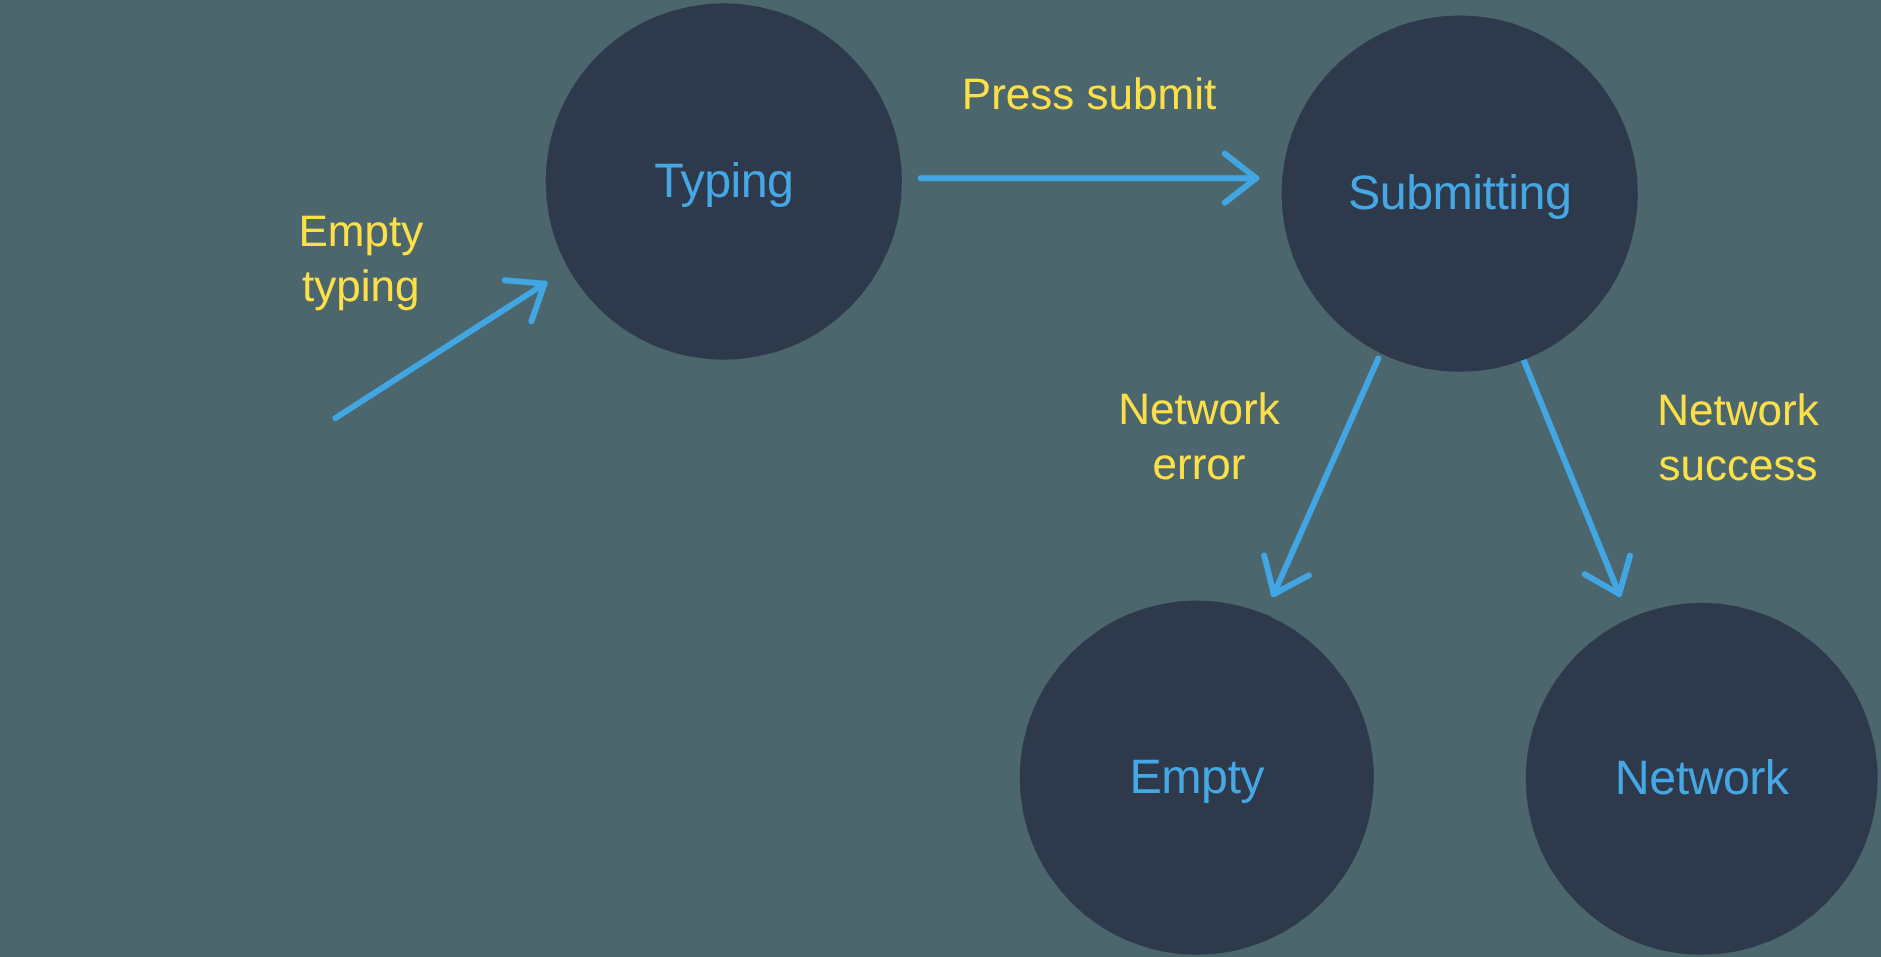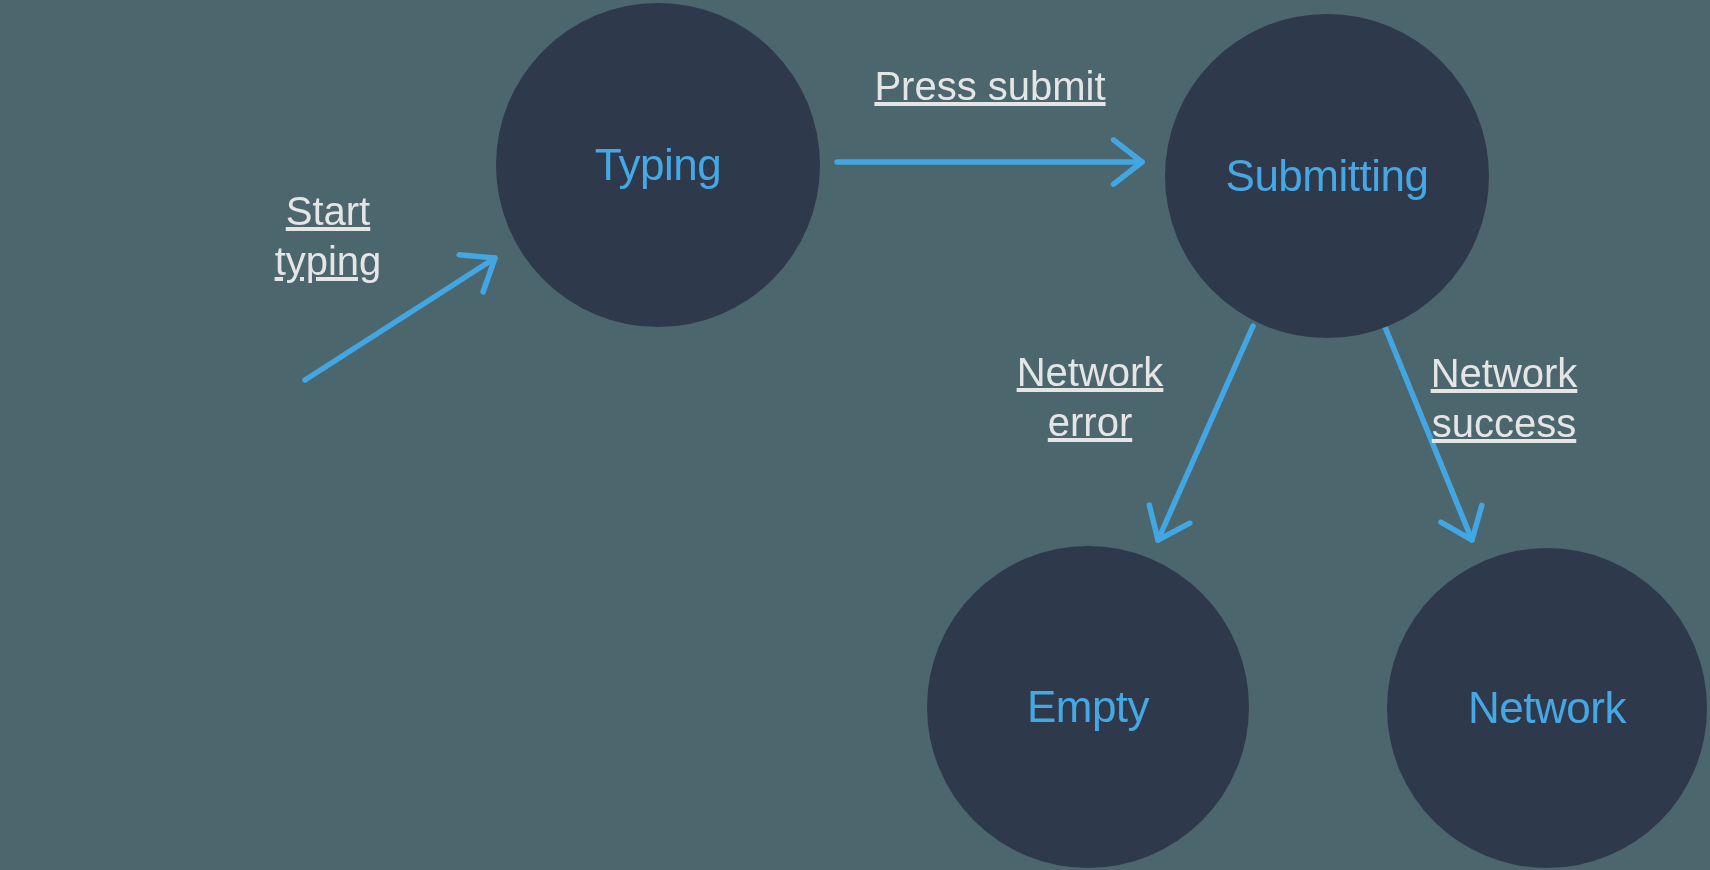--- a/index.html
+++ b/index.html
@@ -39,35 +39,34 @@
   }
   .state-label {
     color: #45A7E3;
     font-size: 44px;
     letter-spacing: -0.5px;
     white-space: nowrap;
   }
   .edge-label {
     position: absolute;
     transform: translate(-50%, -50%);
-    color: #e5e5e5;
+    color: #fde047;
     font-size: 40px;
     line-height: 50px;
     text-align: center;
-    text-decoration: underline;
   }
   .node-empty      { left: 164px;  top: 501px; width: 322px; height: 322px; }
   .node-typing     { left: 658px;  top: 165px; width: 324px; height: 324px; }
   .node-submitting { left: 1327px; top: 176px; width: 324px; height: 324px; }
   .node-error      { left: 1088px; top: 707px; width: 322px; height: 322px; }
   .node-success    { left: 1547px; top: 708px; width: 320px; height: 320px; }
   .label-start-typing    { left: 328px;  top: 236px; width: 180px; }
   .label-press-submit    { left: 990px;  top: 86px;  white-space: nowrap; }
   .label-network-error   { left: 1090px; top: 397px; width: 220px; }
-  .label-network-success { left: 1504px; top: 398px; width: 220px; }
+  .label-network-success { left: 1580px; top: 398px; width: 220px; }
 </style>
 </head>
 <body>
 
 <div class="canvas">
 
   <svg class="edges-layer" viewBox="0 0 1710 870" xmlns="http://www.w3.org/2000/svg">
     <g>
       <path class="edge-path" d="M305 380 L495 258"></path>
       <path class="edge-path" d="M459.1 254.7 L495 258 L483.1 292"></path>
@@ -96,21 +95,21 @@
   </div>
 
   <div class="state-node node-error">
     <span class="state-label">Empty</span>
   </div>
 
   <div class="state-node node-success">
     <span class="state-label">Network</span>
   </div>
 
-  <div class="edge-label label-start-typing">Start typing</div>
+  <div class="edge-label label-start-typing">Empty typing</div>
 
   <div class="edge-label label-press-submit">Press submit</div>
 
   <div class="edge-label label-network-error">Network error</div>
 
   <div class="edge-label label-network-success">Network success</div>
 
 </div>
 
 </body></html>

